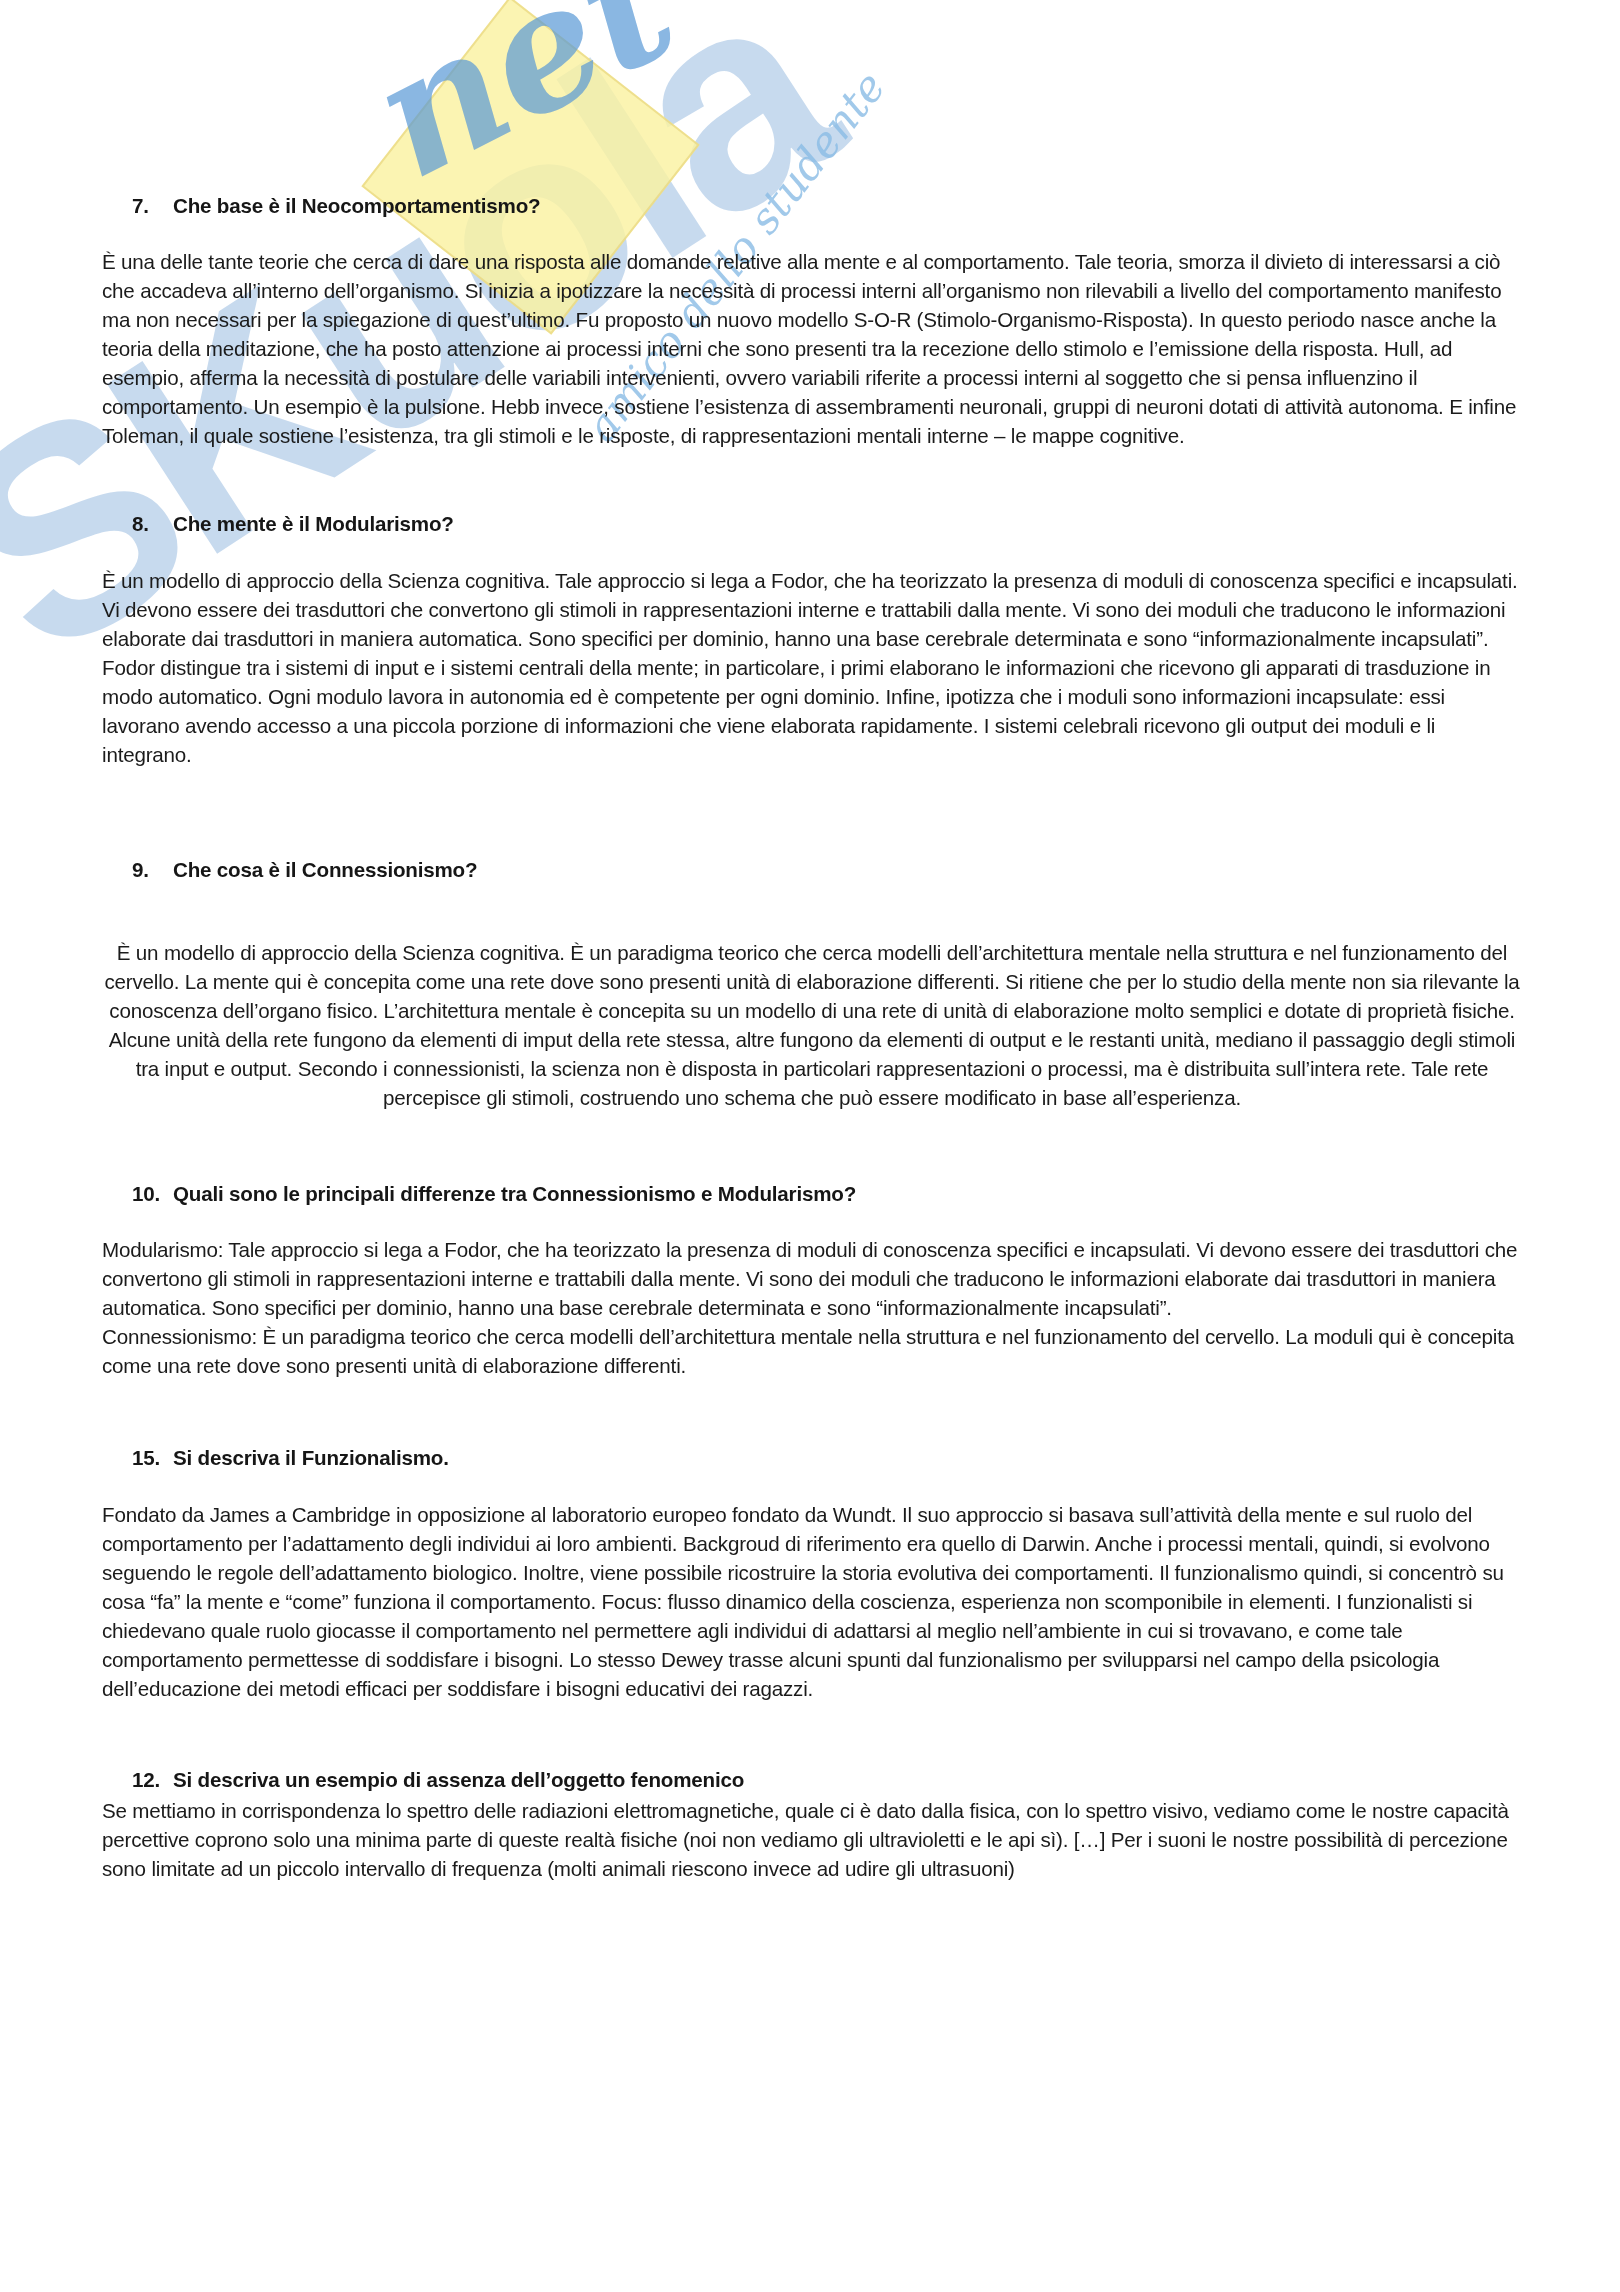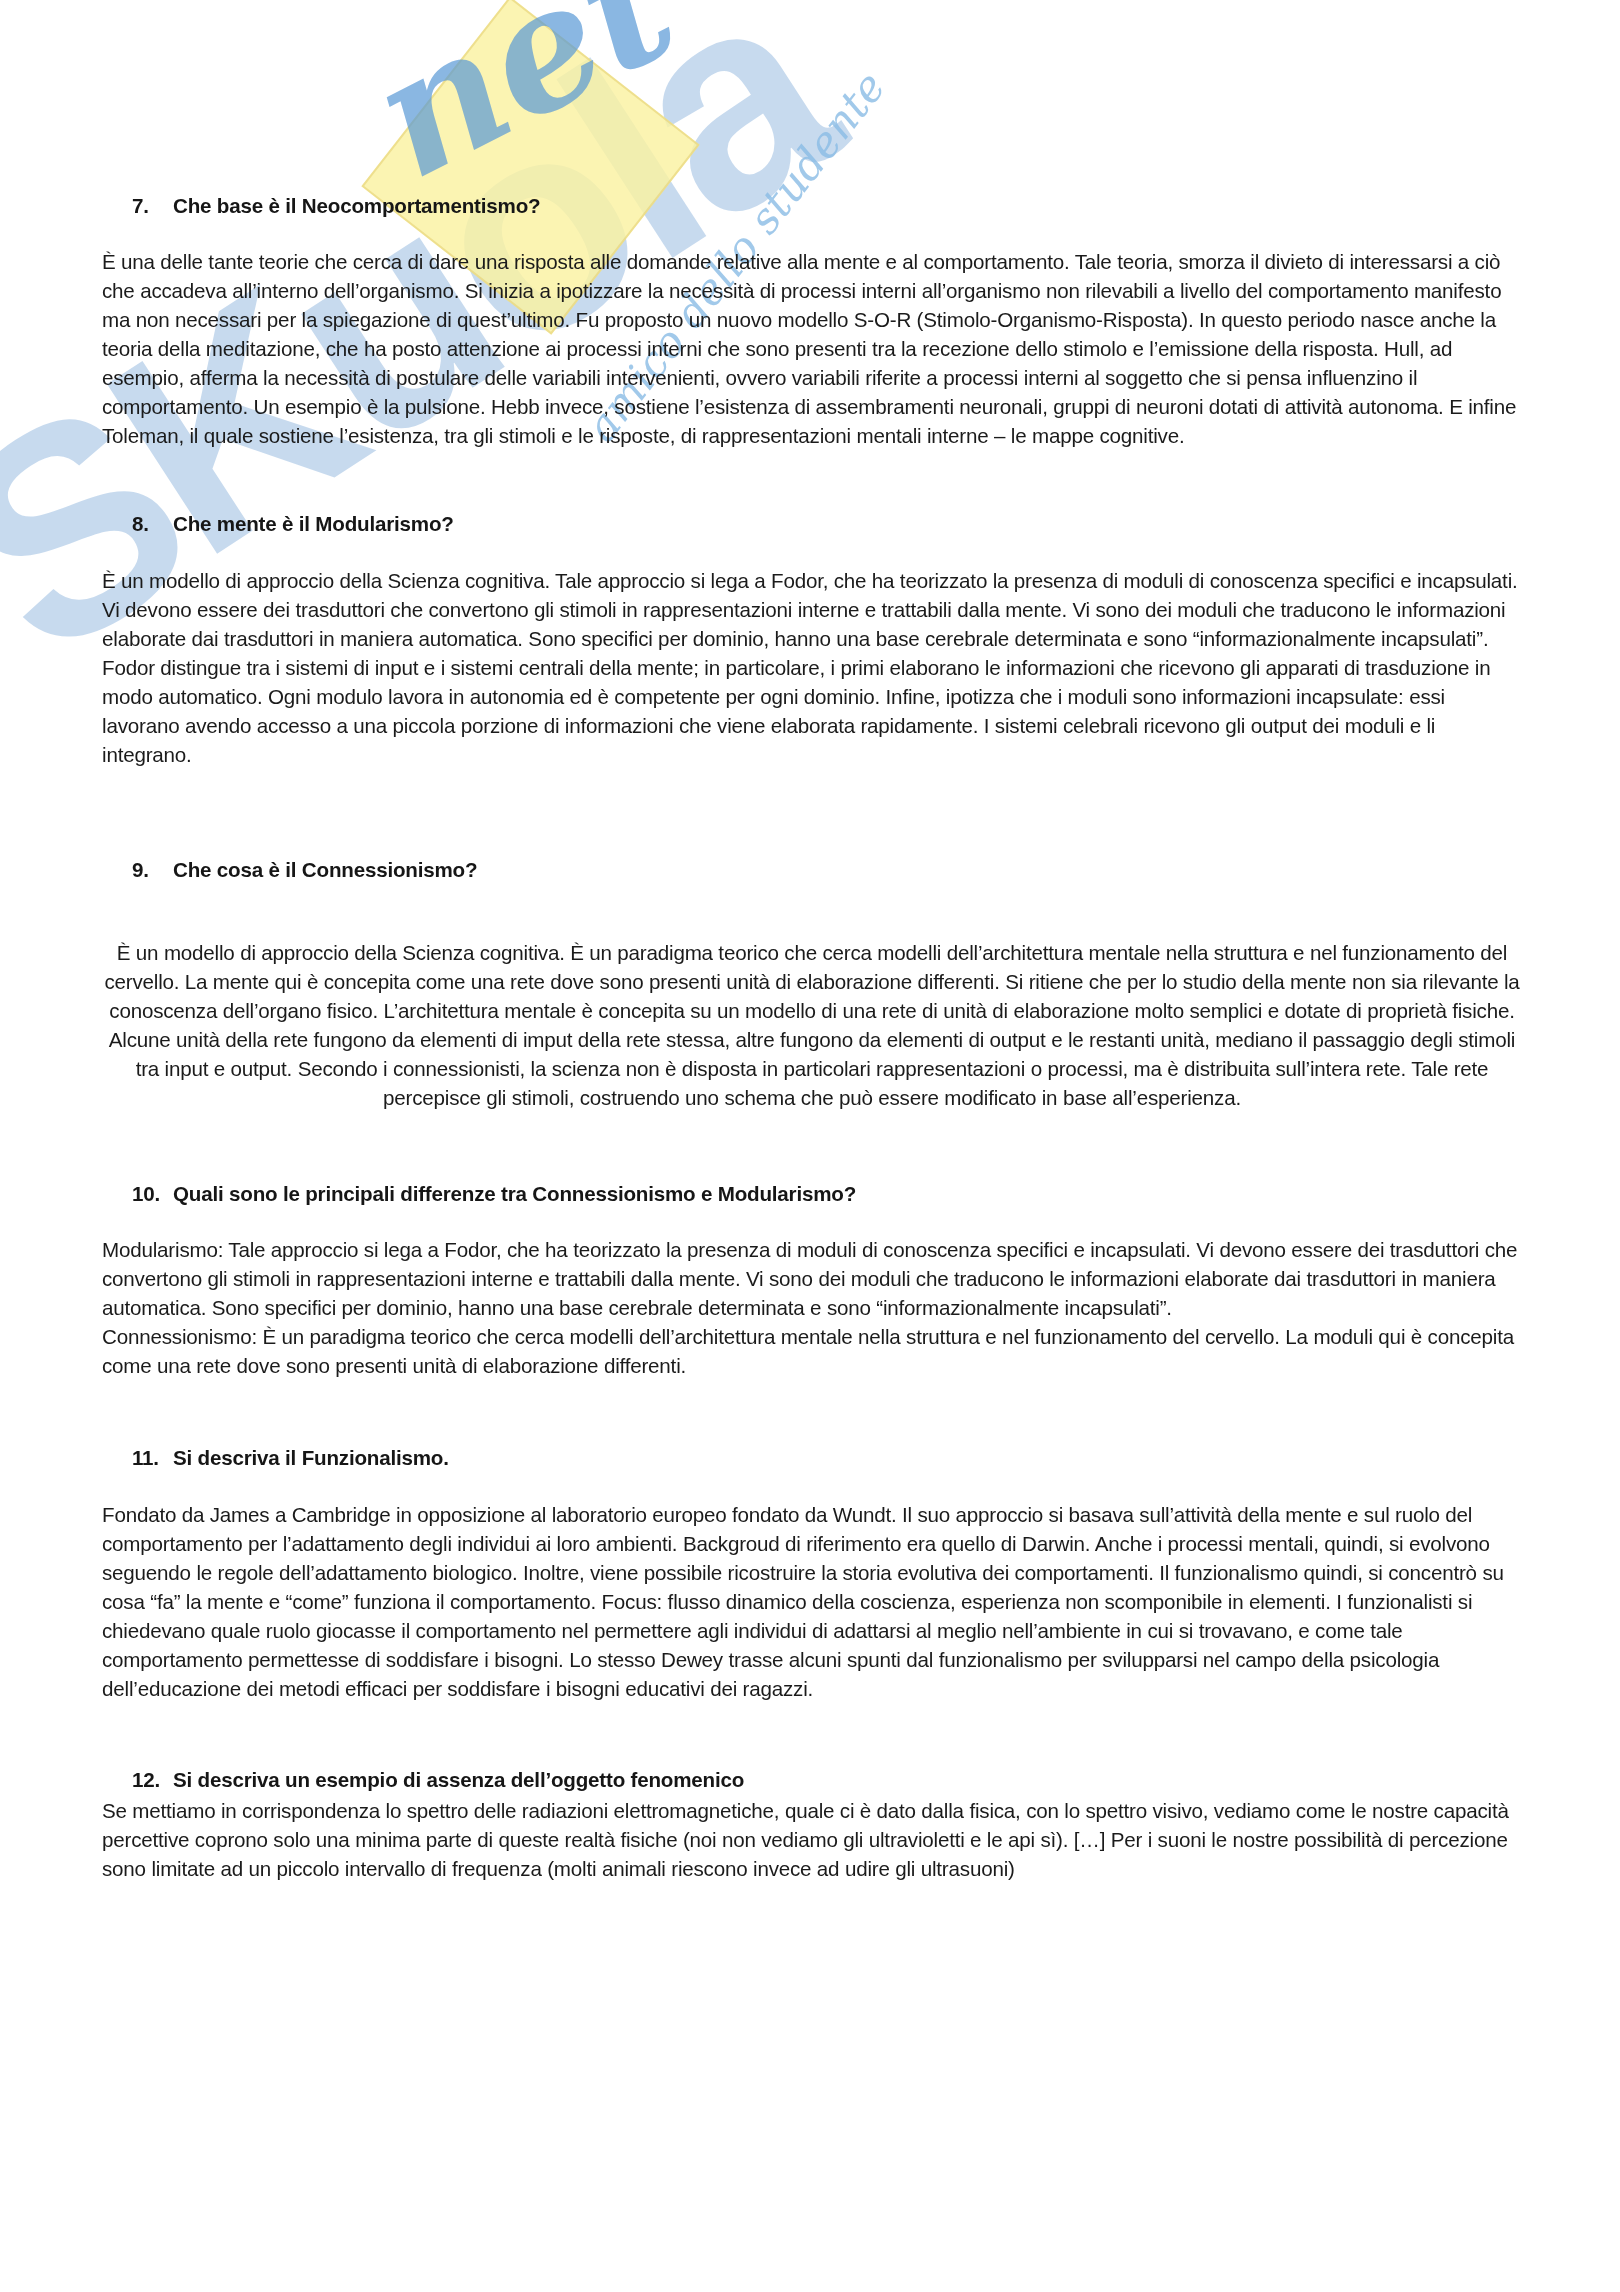--- a/index.html
+++ b/index.html
@@ -127,21 +127,21 @@
     <div class="qa-heading mt-q10">
       <span class="qa-num">10.</span>
       <span class="qa-text">Quali sono le principali differenze tra Connessionismo e Modularismo?</span>
     </div>
     <div class="answer">
       <p>Modularismo: Tale approccio si lega a Fodor, che ha teorizzato la presenza di moduli di conoscenza specifici e incapsulati. Vi devono essere dei trasduttori che convertono gli stimoli in rappresentazioni interne e trattabili dalla mente. Vi sono dei moduli che traducono le informazioni elaborate dai trasduttori in maniera automatica. Sono specifici per dominio, hanno una base cerebrale determinata e sono “informazionalmente incapsulati”.</p>
       <p>Connessionismo: È un paradigma teorico che cerca modelli dell’architettura mentale nella struttura e nel funzionamento del cervello. La moduli qui è concepita come una rete dove sono presenti unità di elaborazione differenti.</p>
     </div>
 
     <div class="qa-heading mt-q11">
-      <span class="qa-num">11.</span>
+      <span class="qa-num">15.</span>
       <span class="qa-text">Si descriva il Funzionalismo.</span>
     </div>
     <div class="answer">
       <p>Fondato da James a Cambridge in opposizione al laboratorio europeo fondato da Wundt. Il suo approccio si basava sull’attività della mente e sul ruolo del comportamento per l’adattamento degli individui ai loro ambienti. Backgroud di riferimento era quello di Darwin. Anche i processi mentali, quindi, si evolvono seguendo le regole dell’adattamento biologico. Inoltre, viene possibile ricostruire la storia evolutiva dei comportamenti. Il funzionalismo quindi, si concentrò su cosa “fa” la mente e “come” funziona il comportamento. Focus: flusso dinamico della coscienza, esperienza non scomponibile in elementi. I funzionalisti si chiedevano quale ruolo giocasse il comportamento nel permettere agli individui di adattarsi al meglio nell’ambiente in cui si trovavano, e come tale comportamento permettesse di soddisfare i bisogni. Lo stesso Dewey trasse alcuni spunti dal funzionalismo per svilupparsi nel campo della psicologia dell’educazione dei metodi efficaci per soddisfare i bisogni educativi dei ragazzi.</p>
     </div>
 
     <div class="qa-heading mt-q12">
       <span class="qa-num">12.</span>
       <span class="qa-text">Si descriva un esempio di assenza dell’oggetto fenomenico</span>
     </div>

